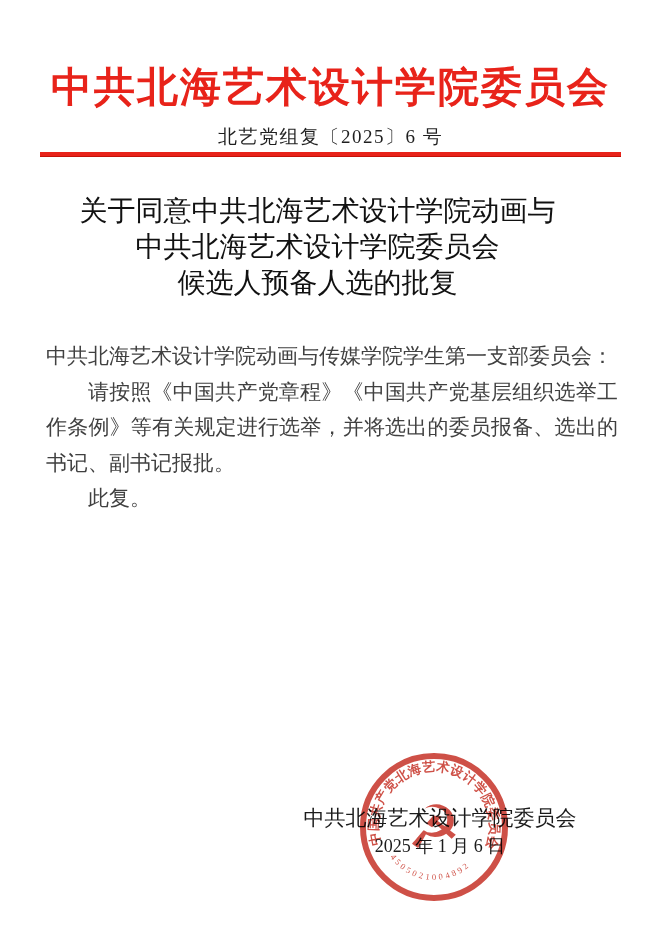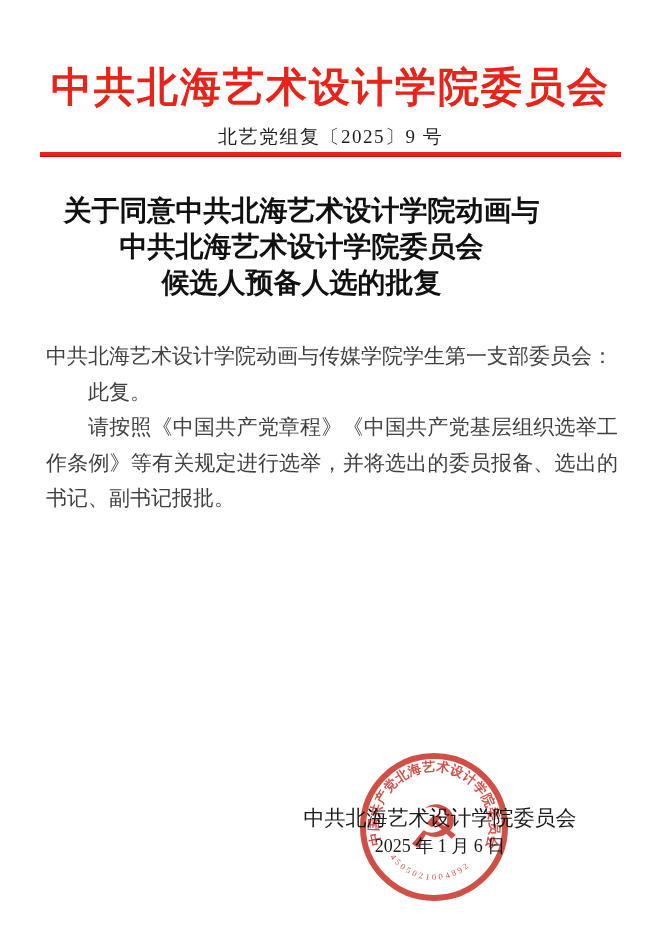--- a/index.html
+++ b/index.html
@@ -35,25 +35,25 @@
   }
   .red-line {
     position: absolute;
     top: 152px; left: 40px;
     width: 581px; height: 4px;
     background: #e8231a;
     border-bottom: 1px solid #c41208;
   }
   .doc-title {
     position: absolute;
-    top: 193px; left: 0;
+    top: 193px; left: 16px;
     width: 603px;
     text-align: center;
     font-size: 28px;
-    font-weight: 700;
+    font-weight: 400;
     color: #111111;
     line-height: 36px;
   }
   .doc-body {
     position: absolute;
     top: 339px; left: 46px;
     width: 572px;
     font-size: 21px;
     line-height: 35.5px;
     color: #404040;
@@ -88,34 +88,34 @@
   }
   .seal text { font-family: "Liberation Serif", "DejaVu Serif", serif; }
 </style>
 </head>
 <body>
 
 <div class="page">
 
   <div class="org-header">中共北海艺术设计学院委员会</div>
 
-  <div class="doc-number">北艺党组复〔2025〕9 号</div>
+  <div class="doc-number">北艺党组复〔2025〕6 号</div>
 
   <div class="red-line"></div>
 
   <div class="doc-title">
     <div>关于同意中共北海艺术设计学院动画与</div>
     <div>中共北海艺术设计学院委员会</div>
     <div>候选人预备人选的批复</div>
   </div>
 
   <div class="doc-body">
     <p>中共北海艺术设计学院动画与传媒学院学生第一支部委员会：</p>
+    <p class="indent">请按照《中国共产党章程》《中国共产党基层组织选举工作条例》等有关规定进行选举，并将选出的委员报备、选出的书记、副书记报批。</p>
     <p class="indent">此复。</p>
-    <p class="indent">请按照《中国共产党章程》《中国共产党基层组织选举工作条例》等有关规定进行选举，并将选出的委员报备、选出的书记、副书记报批。</p>
   </div>
 
   <div class="signature-block">
     <div class="signature-org">中共北海艺术设计学院委员会</div>
     <div class="signature-date">2025 年 1 月 6 日</div>
   </div>
 
   <svg class="seal" viewBox="0 0 156 156" aria-hidden="true">
     <circle cx="78" cy="78" r="71" fill="none" stroke="#c8382d" stroke-width="6"></circle>
     <defs>

